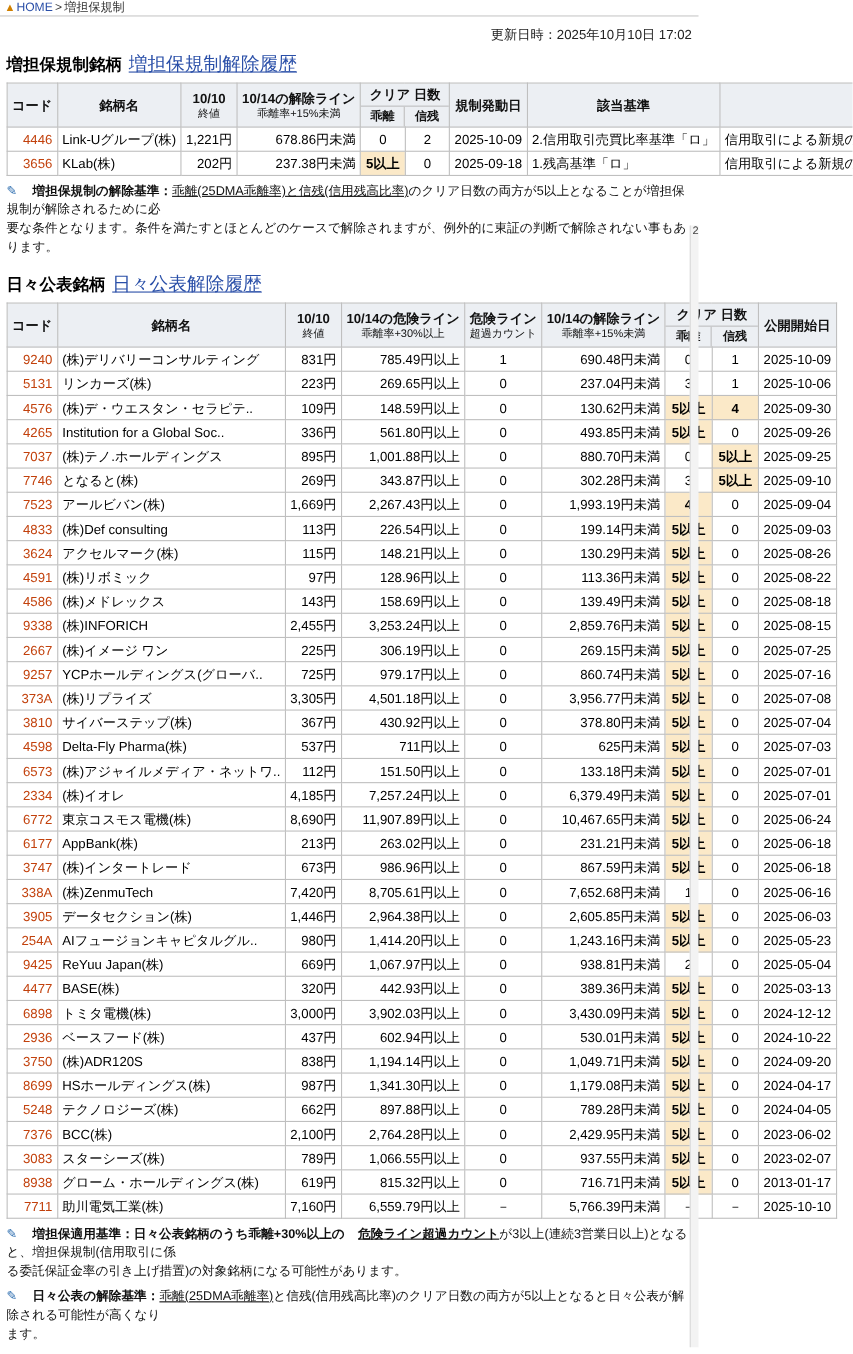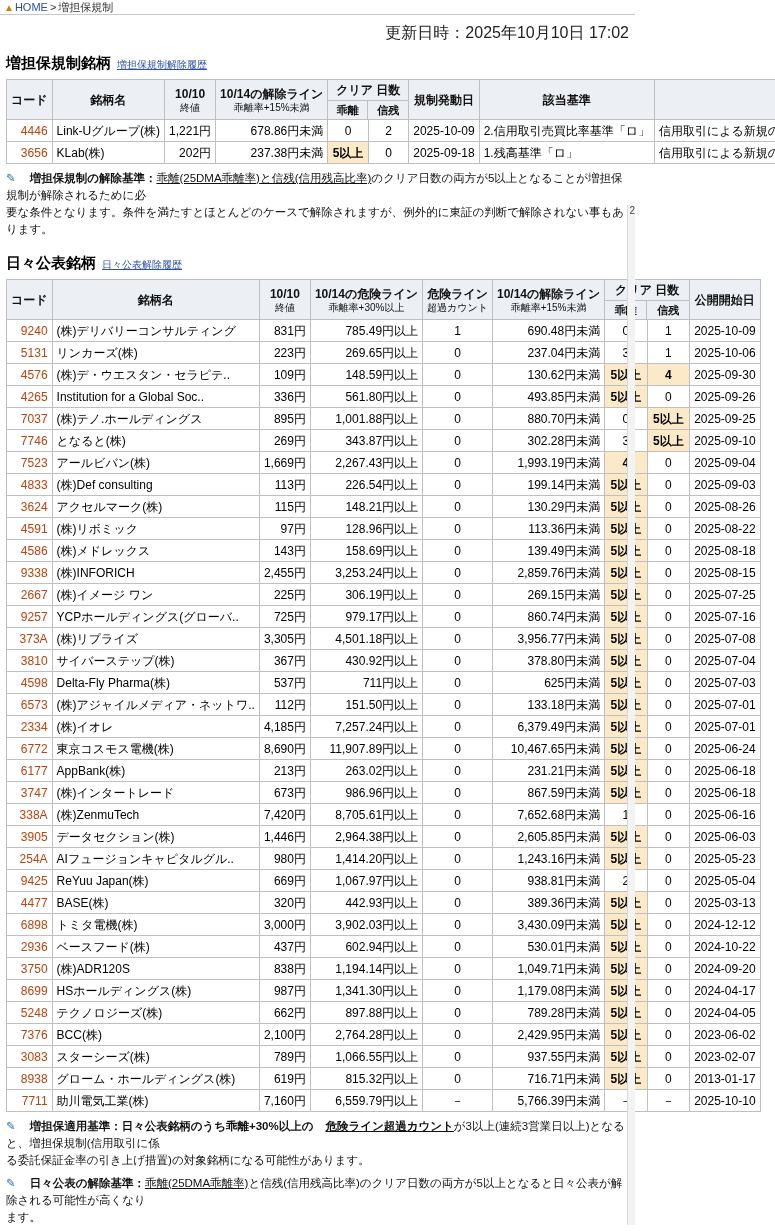--- a/index.html
+++ b/index.html
@@ -33,32 +33,32 @@
   .breadcrumb a {
     color: #2a4fa8;
     text-decoration: none;
   }
   .breadcrumb .sep { color: #333; margin: 0 2px; }
   .breadcrumb .cur { color: #333; }
 
   .updated {
     text-align: right;
     padding: 8px 6px 6px 0;
-    font-size: 16px;
+    font-size: 12px;
     color: #222;
   }
 
   h2.sec-title {
     font-size: 15px;
     font-weight: bold;
     margin: 4px 0 6px 6px;
     display: inline-block;
   }
   .sec-link {
-    font-size: 10px;
+    font-size: 17px;
     color: #2a4fa8;
     text-decoration: underline;
     margin-left: 6px;
   }
   .sec-head { padding-left: 0; }
 
   table.grid {
     border-collapse: collapse;
     margin: 0 0 0 6px;
     background: #fff;

